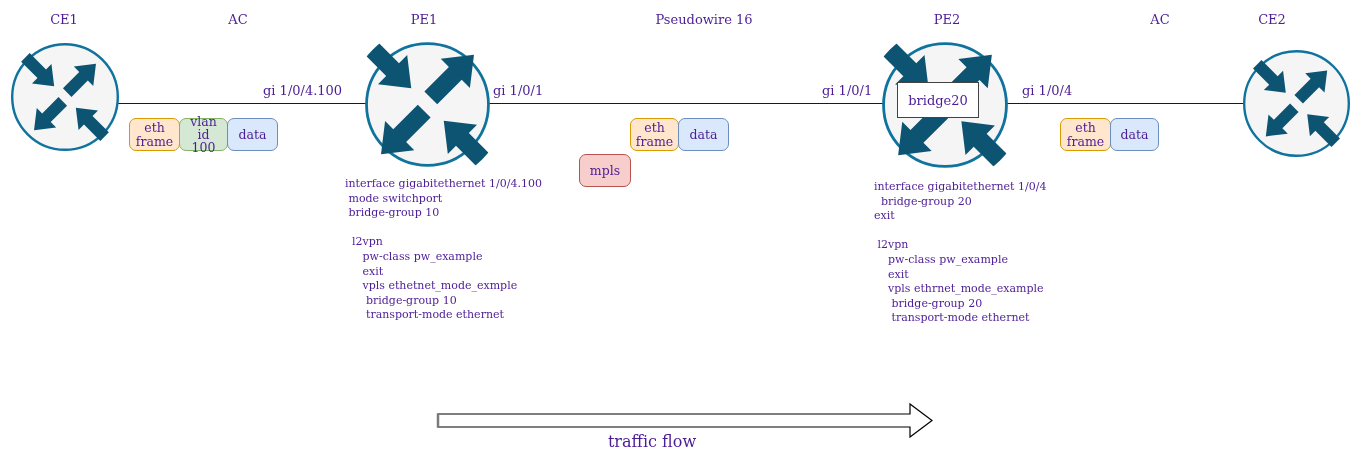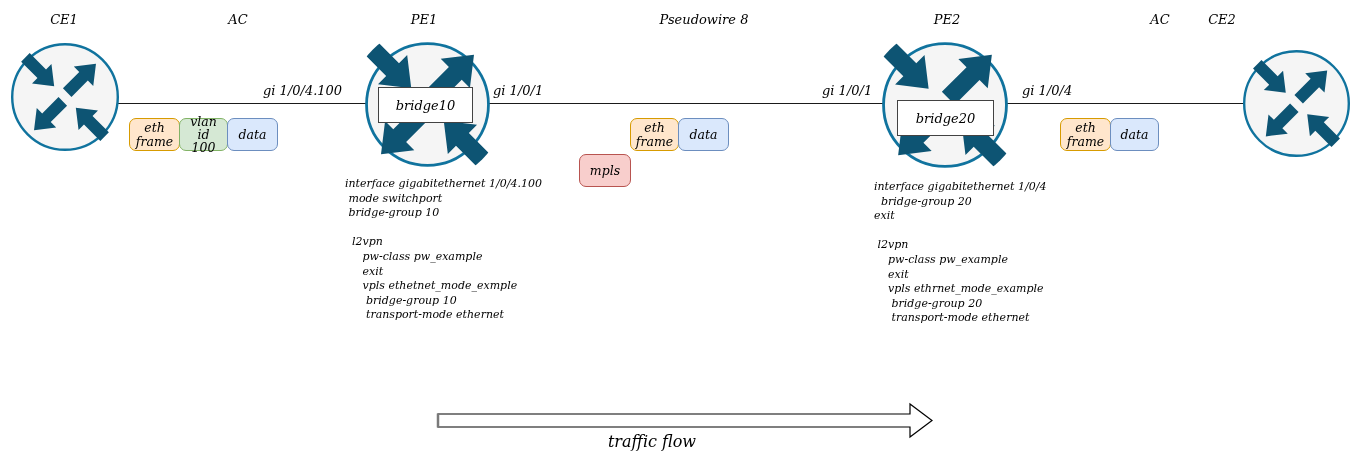--- a/index.html
+++ b/index.html
@@ -1,18 +1,18 @@
 <!DOCTYPE html>
 <html><head>
 <meta charset="utf-8">
 <style>
   html,body{margin:0;padding:0;background:#ffffff;}
   .canvas{
     position:relative;width:1362px;height:461px;background:#ffffff;overflow:hidden;
-    font-family:"DejaVu Serif", serif;color:#000000;font-style:italic;
+    font-family:"DejaVu Serif", serif;color:#4c1d95;
   }
   .toplabel{position:absolute;top:12px;transform:translateX(-50%);font-size:13px;white-space:nowrap;}
   .gilabel{position:absolute;font-size:13px;white-space:nowrap;text-align:center;}
   .link{position:absolute;height:1px;background:#1a1a1a;top:103px;}
   .router{position:absolute;}
   .router svg{display:block;width:100%;height:100%;}
   .bridgebox{
     position:absolute;background:#ffffff;border:1.6px solid #424242;
     display:flex;align-items:center;justify-content:center;font-size:13px;box-sizing:border-box;
   }
@@ -31,24 +31,24 @@
   .trafficflow-label{position:absolute;top:432px;left:652px;transform:translateX(-50%);font-size:16px;white-space:nowrap;}
 </style>
 </head>
 <body>
 
 <div class="canvas">
 
   <div class="toplabel" style="left:64px">CE1</div>
   <div class="toplabel" style="left:238px">AC</div>
   <div class="toplabel" style="left:424px">PE1</div>
-  <div class="toplabel" style="left:704px">Pseudowire 8</div>
+  <div class="toplabel" style="left:704px">Pseudowire 16</div>
   <div class="toplabel" style="left:947px">PE2</div>
   <div class="toplabel" style="left:1160px">AC</div>
-  <div class="toplabel" style="left:1222px">CE2</div>
+  <div class="toplabel" style="left:1272px">CE2</div>
 
   <div class="link" style="left:118px;width:248px"></div>
   <div class="link" style="left:488px;width:396px"></div>
   <div class="link" style="left:1006px;width:239px"></div>
 
   <div class="gilabel" style="left:263px;top:83px">gi 1/0/4.100</div>
   <div class="gilabel" style="left:493px;top:83px">gi 1/0/1</div>
   <div class="gilabel" style="left:822px;top:83px">gi 1/0/1</div>
   <div class="gilabel" style="left:1022px;top:83px">gi 1/0/4</div>
 
@@ -103,22 +103,21 @@
       <circle cx="50" cy="50" r="48" fill="#f5f5f5" stroke="#10739e" stroke-width="2.2"></circle>
       <g fill="#0d5473">
         <path transform="translate(14,14) rotate(45)" d="M0 -5.5 L21 -5.5 L21 -12.5 L37 0 L21 12.5 L21 5.5 L0 5.5 Z"></path>
         <path transform="translate(52,46) rotate(-45)" d="M0 -5.5 L21 -5.5 L21 -12.5 L37 0 L21 12.5 L21 5.5 L0 5.5 Z"></path>
         <path transform="translate(48,54) rotate(135)" d="M0 -5.5 L21 -5.5 L21 -12.5 L37 0 L21 12.5 L21 5.5 L0 5.5 Z"></path>
         <path transform="translate(86,86) rotate(-135)" d="M0 -5.5 L21 -5.5 L21 -12.5 L37 0 L21 12.5 L21 5.5 L0 5.5 Z"></path>
       </g>
     </svg>
   </div>
 
-  <div class="bridgebox" style="left:378px;top:87px;width:95px;height:36px">bridge10</div>
-  <div class="bridgebox" style="left:897px;top:100px;width:97px;height:36px">bridge20</div>
+  <div class="bridgebox" style="left:897px;top:82px;width:82px;height:36px">bridge20</div>
 
   <div class="framegroup" style="left:129px">
     <div class="framebox" style="width: 51px; background: rgb(255, 230, 204); border-color: rgb(215, 155, 0);">eth
 frame</div>
     <div class="framebox" style="width: 49px; background: rgb(213, 232, 212); border-color: rgb(130, 179, 102);">vlan id
 100</div>
     <div class="framebox" style="width: 51px; background: rgb(218, 232, 252); border-color: rgb(108, 142, 191);">data</div>
   </div>
 
   <div class="framegroup" style="left:579px">

